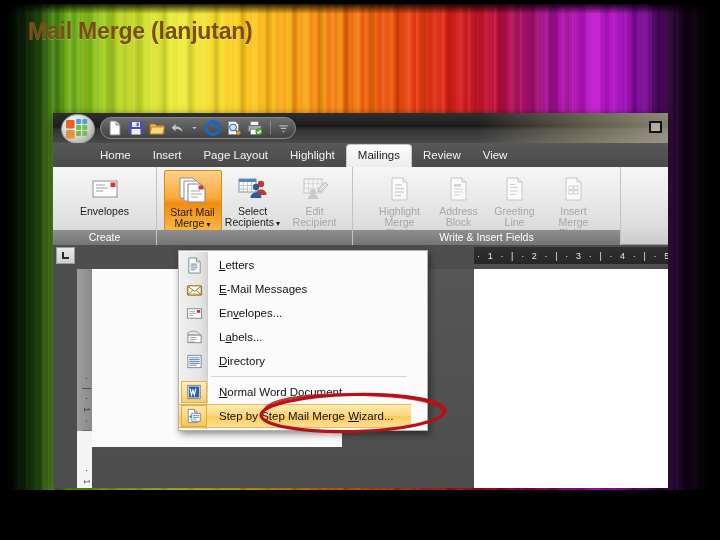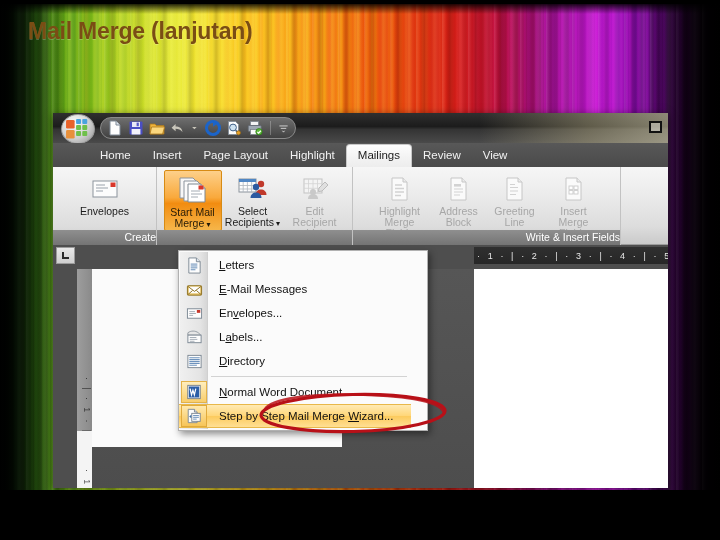--- a/index.html
+++ b/index.html
@@ -215,21 +215,21 @@
     display: flex;
     flex-direction: column;
     align-items: center;
     border-right: 1px solid #c2c2c2;
     padding: 0 2px;
   }
   .rgroup-body { display: flex; align-items: flex-start; padding-top: 3px; height: 62px; }
   .rgroup-label {
     position: absolute; bottom: 0; left: 0; right: 0;
     height: 15px; line-height: 15px;
-    text-align: right;
+    text-align: center;
     font-size: 10.5px;
     color: #ffffff;
     background: linear-gradient(180deg, #8f8f8f, #747474);
     white-space: nowrap;
   }
   .rbtn {
     width: 56px;
     display: flex; flex-direction: column; align-items: center;
     padding-top: 3px;
     font-size: 10.5px;

